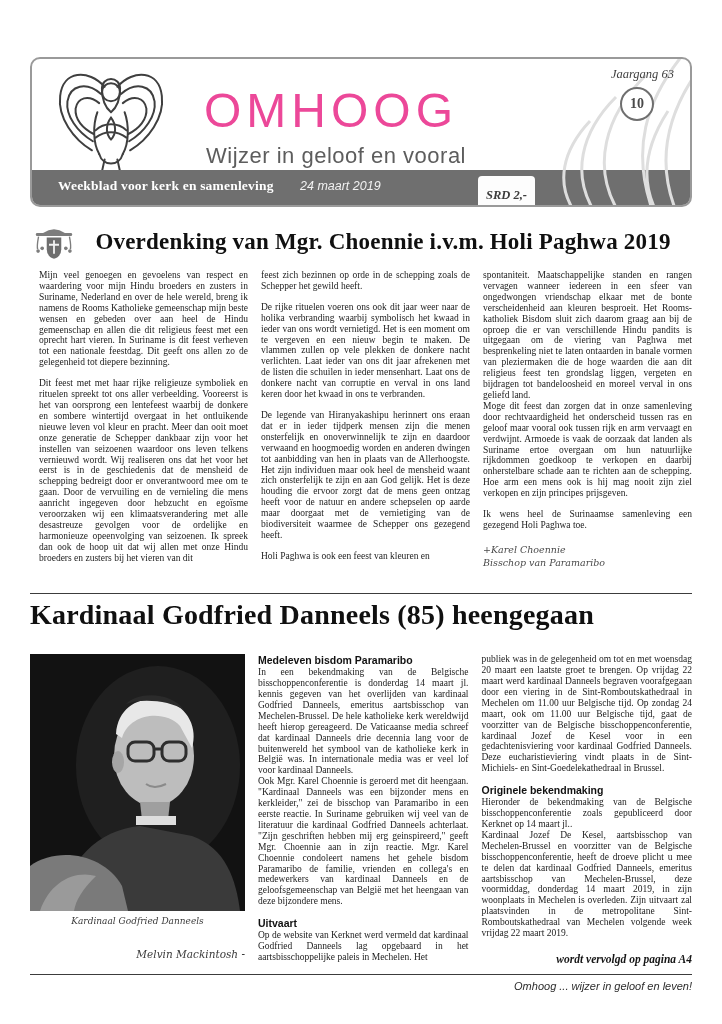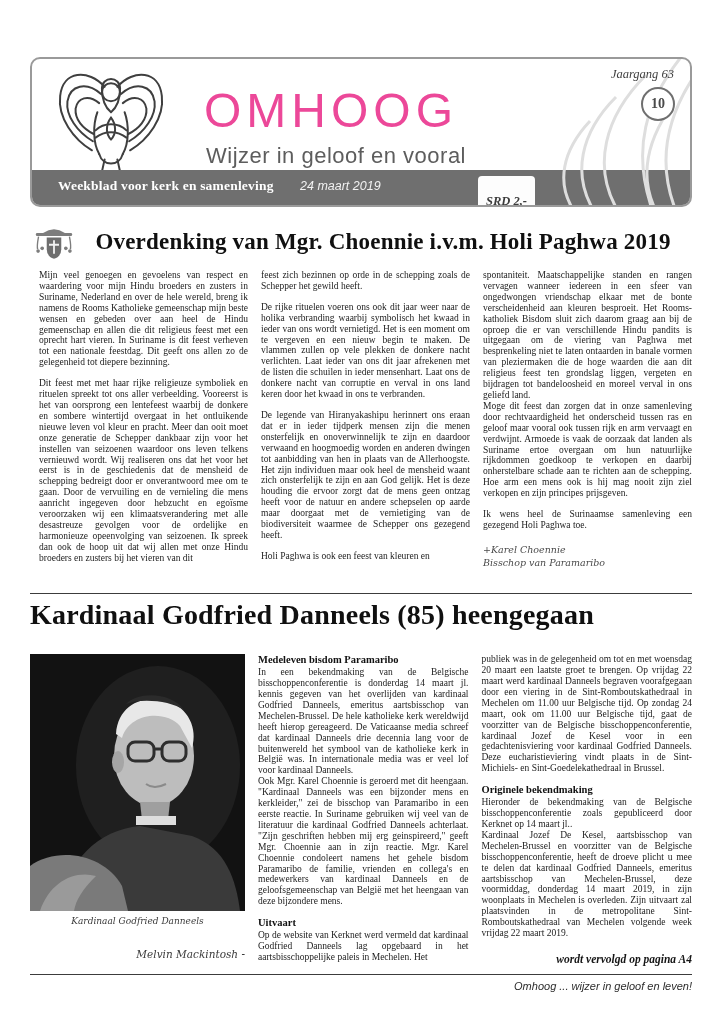--- a/index.html
+++ b/index.html
@@ -21,38 +21,38 @@
     font-family:"Liberation Sans", sans-serif;font-size:48px;font-weight:500;
     color:#ec4899;letter-spacing:5px;line-height:1;
   }
   .mh-tagline{
     position:absolute;left:174px;top:84px;
     font-family:"Liberation Sans", sans-serif;font-size:22px;color:#5d5d5d;
     letter-spacing:0.5px;
   }
   .mh-jaargang{position:absolute;right:16px;top:8px;font-style:italic;font-size:12.5px;color:#3f3f3f;z-index:6;}
   .mh-issue{
-    position:absolute;right:15px;top:28px;width:34px;height:34px;border:2px solid #6f6f6f;
+    position:absolute;right:36px;top:28px;width:34px;height:34px;border:2px solid #6f6f6f;
     border-radius:50%;box-sizing:border-box;display:flex;align-items:center;justify-content:center;
     font-weight:bold;font-size:14px;color:#4a4a4a;background:#fff;z-index:6;
   }
   .mh-watermark{position:absolute;right:0;top:0;width:250px;height:146px;z-index:5;pointer-events:none;}
   .mh-bar{
     position:absolute;left:0;right:0;bottom:0;height:35px;background:#6f6f6f;z-index:2;
   }
   .mh-bar-weekblad{
     position:absolute;left:26px;top:8px;color:#fff;font-weight:bold;font-size:13.5px;letter-spacing:0.2px;
   }
   .mh-bar-date{
     position:absolute;left:268px;top:9px;color:#f2f2f2;font-style:italic;font-size:12.5px;
     font-family:"Liberation Sans", sans-serif;
   }
   .mh-bar-price{
     position:absolute;left:446px;top:6px;background:#fdfdfd;border-radius:4px;
-    padding:18px 8px;font-style:italic;font-weight:bold;font-size:12.5px;color:#3c3c3c;
+    padding:12px 8px;font-style:italic;font-weight:bold;font-size:12.5px;color:#3c3c3c;
   }
 
   
   .art1-headrow{display:flex;align-items:center;margin-top:14px;height:42px;}
   .crest{width:40px;height:38px;flex:0 0 auto;margin-left:4px;}
   .art1-headline{
     flex:1;text-align:center;font-weight:bold;font-size:23px;color:#101010;
     letter-spacing:0.2px;
   }
   .cols{display:flex;gap:13px;margin-top:7px;}
@@ -75,21 +75,21 @@
   .photo{width:215px;height:257px;display:block;background:#141414;}
   .photo-caption{
     margin-top:5px;text-align:center;font-style:italic;font-family:"DejaVu Serif", serif;
     font-size:9px;color:#3a3a3a;
   }
   .photo-credit{
     margin-top:22px;text-align:right;font-style:italic;font-family:"DejaVu Serif", serif;
     font-size:10.5px;color:#3a3a3a;
   }
   .subhead{
-    font-family:Liberation Serif, serif;font-weight:bold;font-size:10.5px;color:#111;
+    font-family:Liberation Sans, sans-serif;font-weight:bold;font-size:10.5px;color:#111;
     margin:0 0 1px 0;line-height:12px;
   }
   .subhead.later{margin-top:10px;}
   .continued{
     margin-top:14px;text-align:right;font-weight:bold;font-style:italic;font-size:11.5px;color:#151515;
   }
 
   
   .footer-rule{border:none;border-top:1.5px solid #3c3c3c;margin:8px 0 0 0;}
   .footer-tagline{

